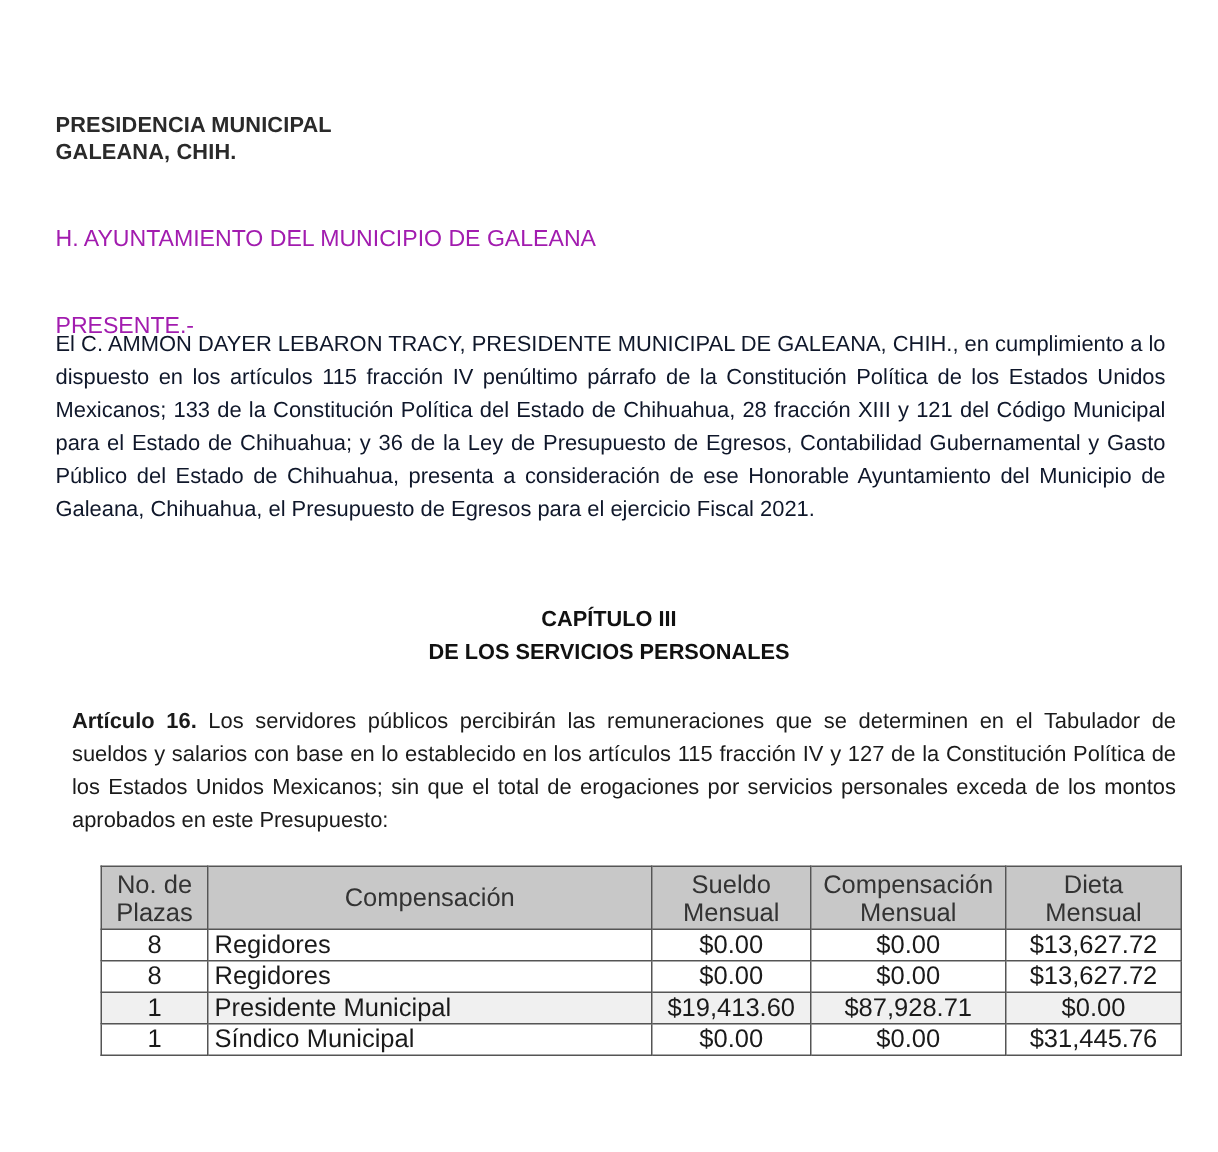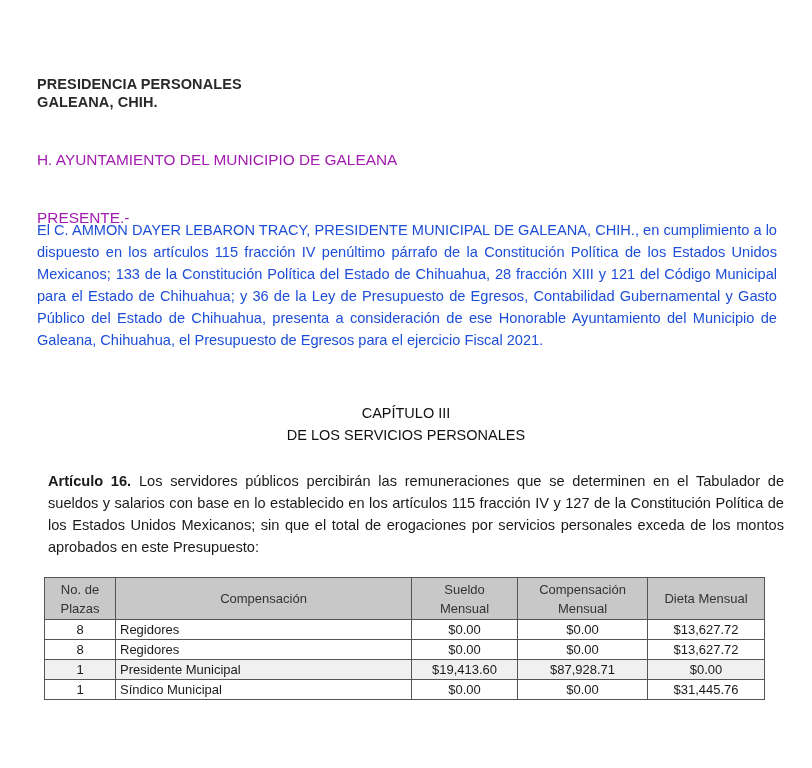--- a/index.html
+++ b/index.html
@@ -1,35 +1,35 @@
 <!DOCTYPE html>
 <html><head>
   <meta charset="utf-8">
   <style>
     html, body { margin: 0; padding: 0; background: #ffffff; }
     body { width: 812px; height: 768px; position: relative; overflow: hidden; color: #1a1a1a; }
     .hdr { position: absolute; left: 37px; font-family: "Liberation Sans", sans-serif; font-weight: bold; font-size: 14.5px; color: #2a2a2a; letter-spacing: 0.1px; }
     .narrow { font-family: "Liberation Sans", sans-serif; font-size: 15.4px; color: #a21caf; transform-origin: left top; }
     .line { position: absolute; left: 37px; white-space: nowrap; }
-    .justify { position: absolute; left: 37px; width: 740px; font-family: "Liberation Sans", sans-serif; font-size: 14.6px; line-height: 22px; text-align: justify; text-align-last: left; color: #1d4ed8; }
+    .justify { position: absolute; left: 37px; width: 740px; font-family: "Liberation Sans", sans-serif; font-size: 14.6px; line-height: 22px; text-align: justify; text-align-last: left; color: #0f172a; }
     .justify p { margin: 0; }
-    .chapter { position: absolute; left: 0; width: 812px; text-align: center; font-family: "Liberation Sans", sans-serif; font-weight: normal; font-size: 14.5px; line-height: 21px; color: #111; }
+    .chapter { position: absolute; left: 0; width: 812px; text-align: center; font-family: "Liberation Sans", sans-serif; font-weight: bold; font-size: 14.5px; line-height: 21px; color: #111; }
     .art { position: absolute; left: 48px; width: 736px; font-family: "Liberation Sans", sans-serif; font-size: 14.6px; line-height: 22px; text-align: justify; text-align-last: left; color: #1a1a1a; }
     .art b { font-weight: bold; }
-    table.tab { position: absolute; left: 44px; top: 577px; border-collapse: collapse; font-family: "Liberation Sans", sans-serif; font-size: 13px; color: #1a1a1a; }
+    table.tab { position: absolute; left: 67px; top: 577px; border-collapse: collapse; font-family: "Liberation Sans", sans-serif; font-size: 17px; color: #1a1a1a; }
     table.tab th, table.tab td { border: 1px solid #555; padding: 0 4px; height: 20px; box-sizing: border-box; }
     table.tab th { background: #c8c8c8; font-weight: normal; text-align: center; line-height: 19px; color: #333; height: 42px; }
     table.tab td.num { text-align: center; }
     table.tab td.ctr { text-align: center; }
     table.tab tr.alt td { background: #f0f0f0; }
   </style>
 </head>
 <body>
 
-<div class="hdr" style="top:76px;">PRESIDENCIA PERSONALES</div>
+<div class="hdr" style="top:76px;">PRESIDENCIA MUNICIPAL</div>
 <div class="hdr" style="top:94px;">GALEANA, CHIH.</div>
 
 <div class="line narrow" style="top:151px;">H. AYUNTAMIENTO DEL MUNICIPIO DE GALEANA</div>
 <div class="line narrow" style="top:173px;margin-top:36px;">PRESENTE.-</div>
 
 <div class="justify" style="top:219px;">
   <p>El C. AMMON DAYER LEBARON TRACY, PRESIDENTE MUNICIPAL DE GALEANA, CHIH., en cumplimiento a lo dispuesto en los artículos 115 fracción IV penúltimo párrafo de la Constitución Política de los Estados Unidos Mexicanos; 133 de la Constitución Política del Estado de Chihuahua, 28 fracción XIII y 121 del Código Municipal para el Estado de Chihuahua; y 36 de la Ley de Presupuesto de Egresos, Contabilidad Gubernamental y Gasto Público del Estado de Chihuahua, presenta a consideración de ese Honorable Ayuntamiento del Municipio de Galeana, Chihuahua, el Presupuesto de Egresos para el ejercicio Fiscal 2021.</p>
 </div>
 
 <div class="chapter" style="top:403px;">CAPÍTULO III</div>

